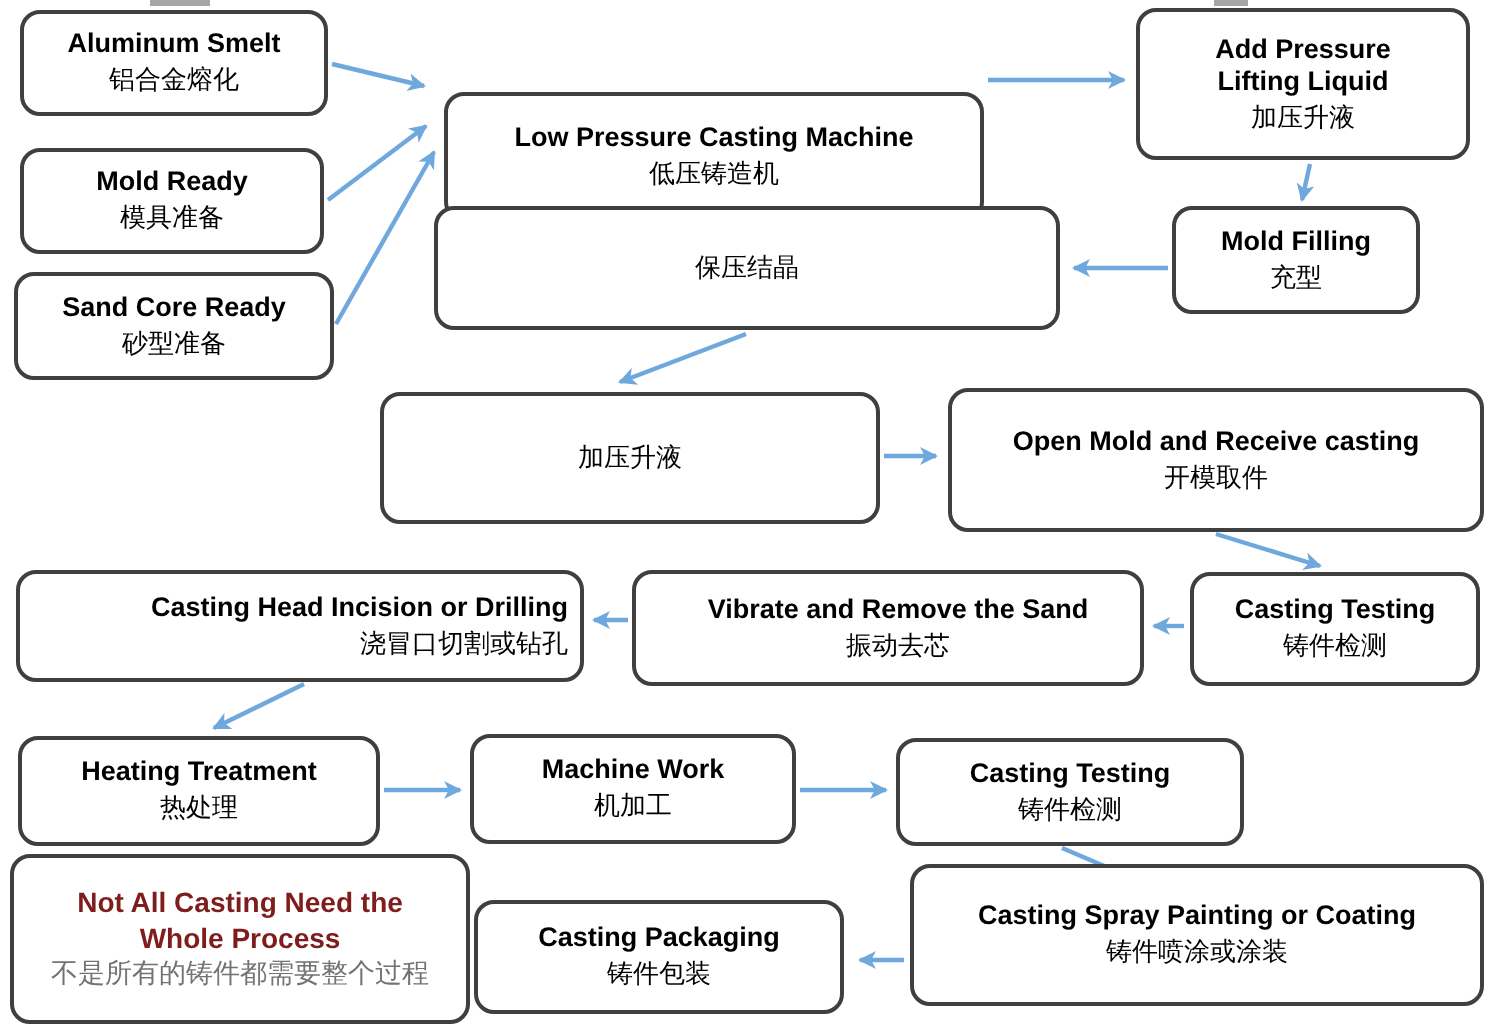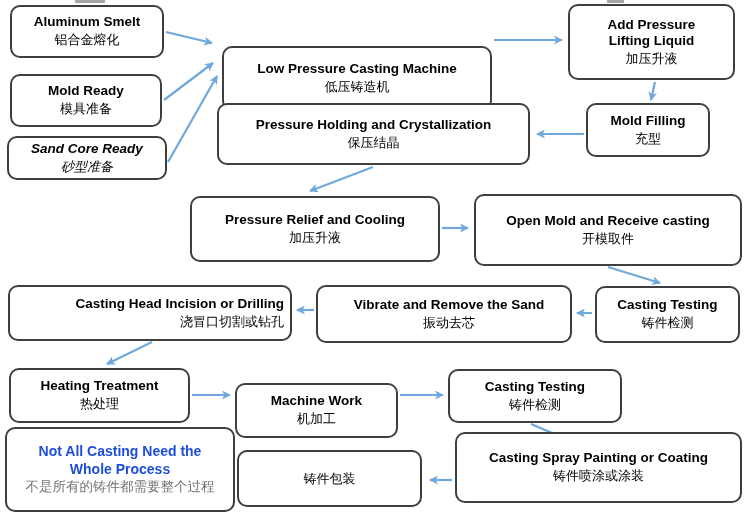--- a/index.html
+++ b/index.html
@@ -29,21 +29,21 @@
   .node .en{
     font-weight:bold;
     font-size:13.5px;
     color:#000000;
   }
   .node .zh{
     font-size:13px;
     color:#000000;
     margin-top:1px;
   }
-  .node.note .en{color:#1d4ed8;font-size:14px;}
+  .node.note .en{color:#7f1d1d;font-size:14px;}
   .node.note .zh{color:#737373;font-size:13.5px;}
   .artifact{
     position:absolute;
     background:#a6a6a6;
   }
 </style>
 </head>
 <body>
 
 <div class="canvas">
@@ -80,47 +80,45 @@
   <div class="node" style="left:10px;top:5px;width:154px;height:53px;">
     <div class="en">Aluminum Smelt</div>
     <div class="zh">铝合金熔化</div>
   </div>
 
   <div class="node" style="left:10px;top:74px;width:152px;height:53px;">
     <div class="en">Mold Ready</div>
     <div class="zh">模具准备</div>
   </div>
 
-  <div class="node" style="left:7px;top:136px;width:160px;height:44px;font-style:italic;">
+  <div class="node" style="left:7px;top:136px;width:160px;height:54px;">
     <div class="en">Sand Core Ready</div>
     <div class="zh">砂型准备</div>
   </div>
 
   <div class="node" style="left:222px;top:10px;width:270px;height:65px;margin-top:36px;">
     <div class="en">Low Pressure Casting Machine</div>
     <div class="zh">低压铸造机</div>
   </div>
 
   <div class="node" style="left:568px;top:4px;width:167px;height:76px;">
     <div class="en" style="max-width:120px;">Add Pressure Lifting Liquid</div>
     <div class="zh">加压升液</div>
   </div>
 
   <div class="node" style="left:586px;top:103px;width:124px;height:54px;">
     <div class="en">Mold Filling</div>
     <div class="zh">充型</div>
   </div>
 
   <div class="node" style="left:217px;top:103px;width:313px;height:62px;">
-    <div class="en">Pressure Holding and Crystallization</div>
     <div class="zh">保压结晶</div>
   </div>
 
   <div class="node" style="left:190px;top:196px;width:250px;height:66px;">
-    <div class="en">Pressure Relief and Cooling</div>
     <div class="zh">加压升液</div>
   </div>
 
   <div class="node" style="left:474px;top:194px;width:268px;height:72px;">
     <div class="en">Open Mold and Receive casting</div>
     <div class="zh">开模取件</div>
   </div>
 
   <div class="node" style="left:595px;top:286px;width:145px;height:57px;">
     <div class="en">Casting Testing</div>
@@ -135,36 +133,37 @@
   <div class="node" style="left:8px;top:285px;width:284px;height:56px;align-items:flex-end;">
     <div class="en">Casting Head Incision or Drilling</div>
     <div class="zh">浇冒口切割或钻孔</div>
   </div>
 
   <div class="node" style="left:9px;top:368px;width:181px;height:55px;justify-content:center;">
     <div class="en">Heating Treatment</div>
     <div class="zh">热处理</div>
   </div>
 
-  <div class="node" style="left:235px;top:367px;width:163px;height:55px;margin-top:16px;">
+  <div class="node" style="left:235px;top:367px;width:163px;height:55px;">
     <div class="en">Machine Work</div>
     <div class="zh">机加工</div>
   </div>
 
   <div class="node" style="left:448px;top:369px;width:174px;height:54px;">
     <div class="en">Casting Testing</div>
     <div class="zh">铸件检测</div>
   </div>
 
   <div class="node" style="left:455px;top:432px;width:287px;height:71px;">
     <div class="en">Casting Spray Painting or Coating</div>
     <div class="zh">铸件喷涂或涂装</div>
   </div>
 
   <div class="node" style="left:237px;top:450px;width:185px;height:57px;">
+    <div class="en">Casting Packaging</div>
     <div class="zh">铸件包装</div>
   </div>
 
   <div class="node note" style="left:5px;top:427px;width:230px;height:85px;">
     <div class="en" style="max-width:185px;">Not All Casting Need the Whole Process</div>
     <div class="zh">不是所有的铸件都需要整个过程</div>
   </div>
 
 </div>
 

